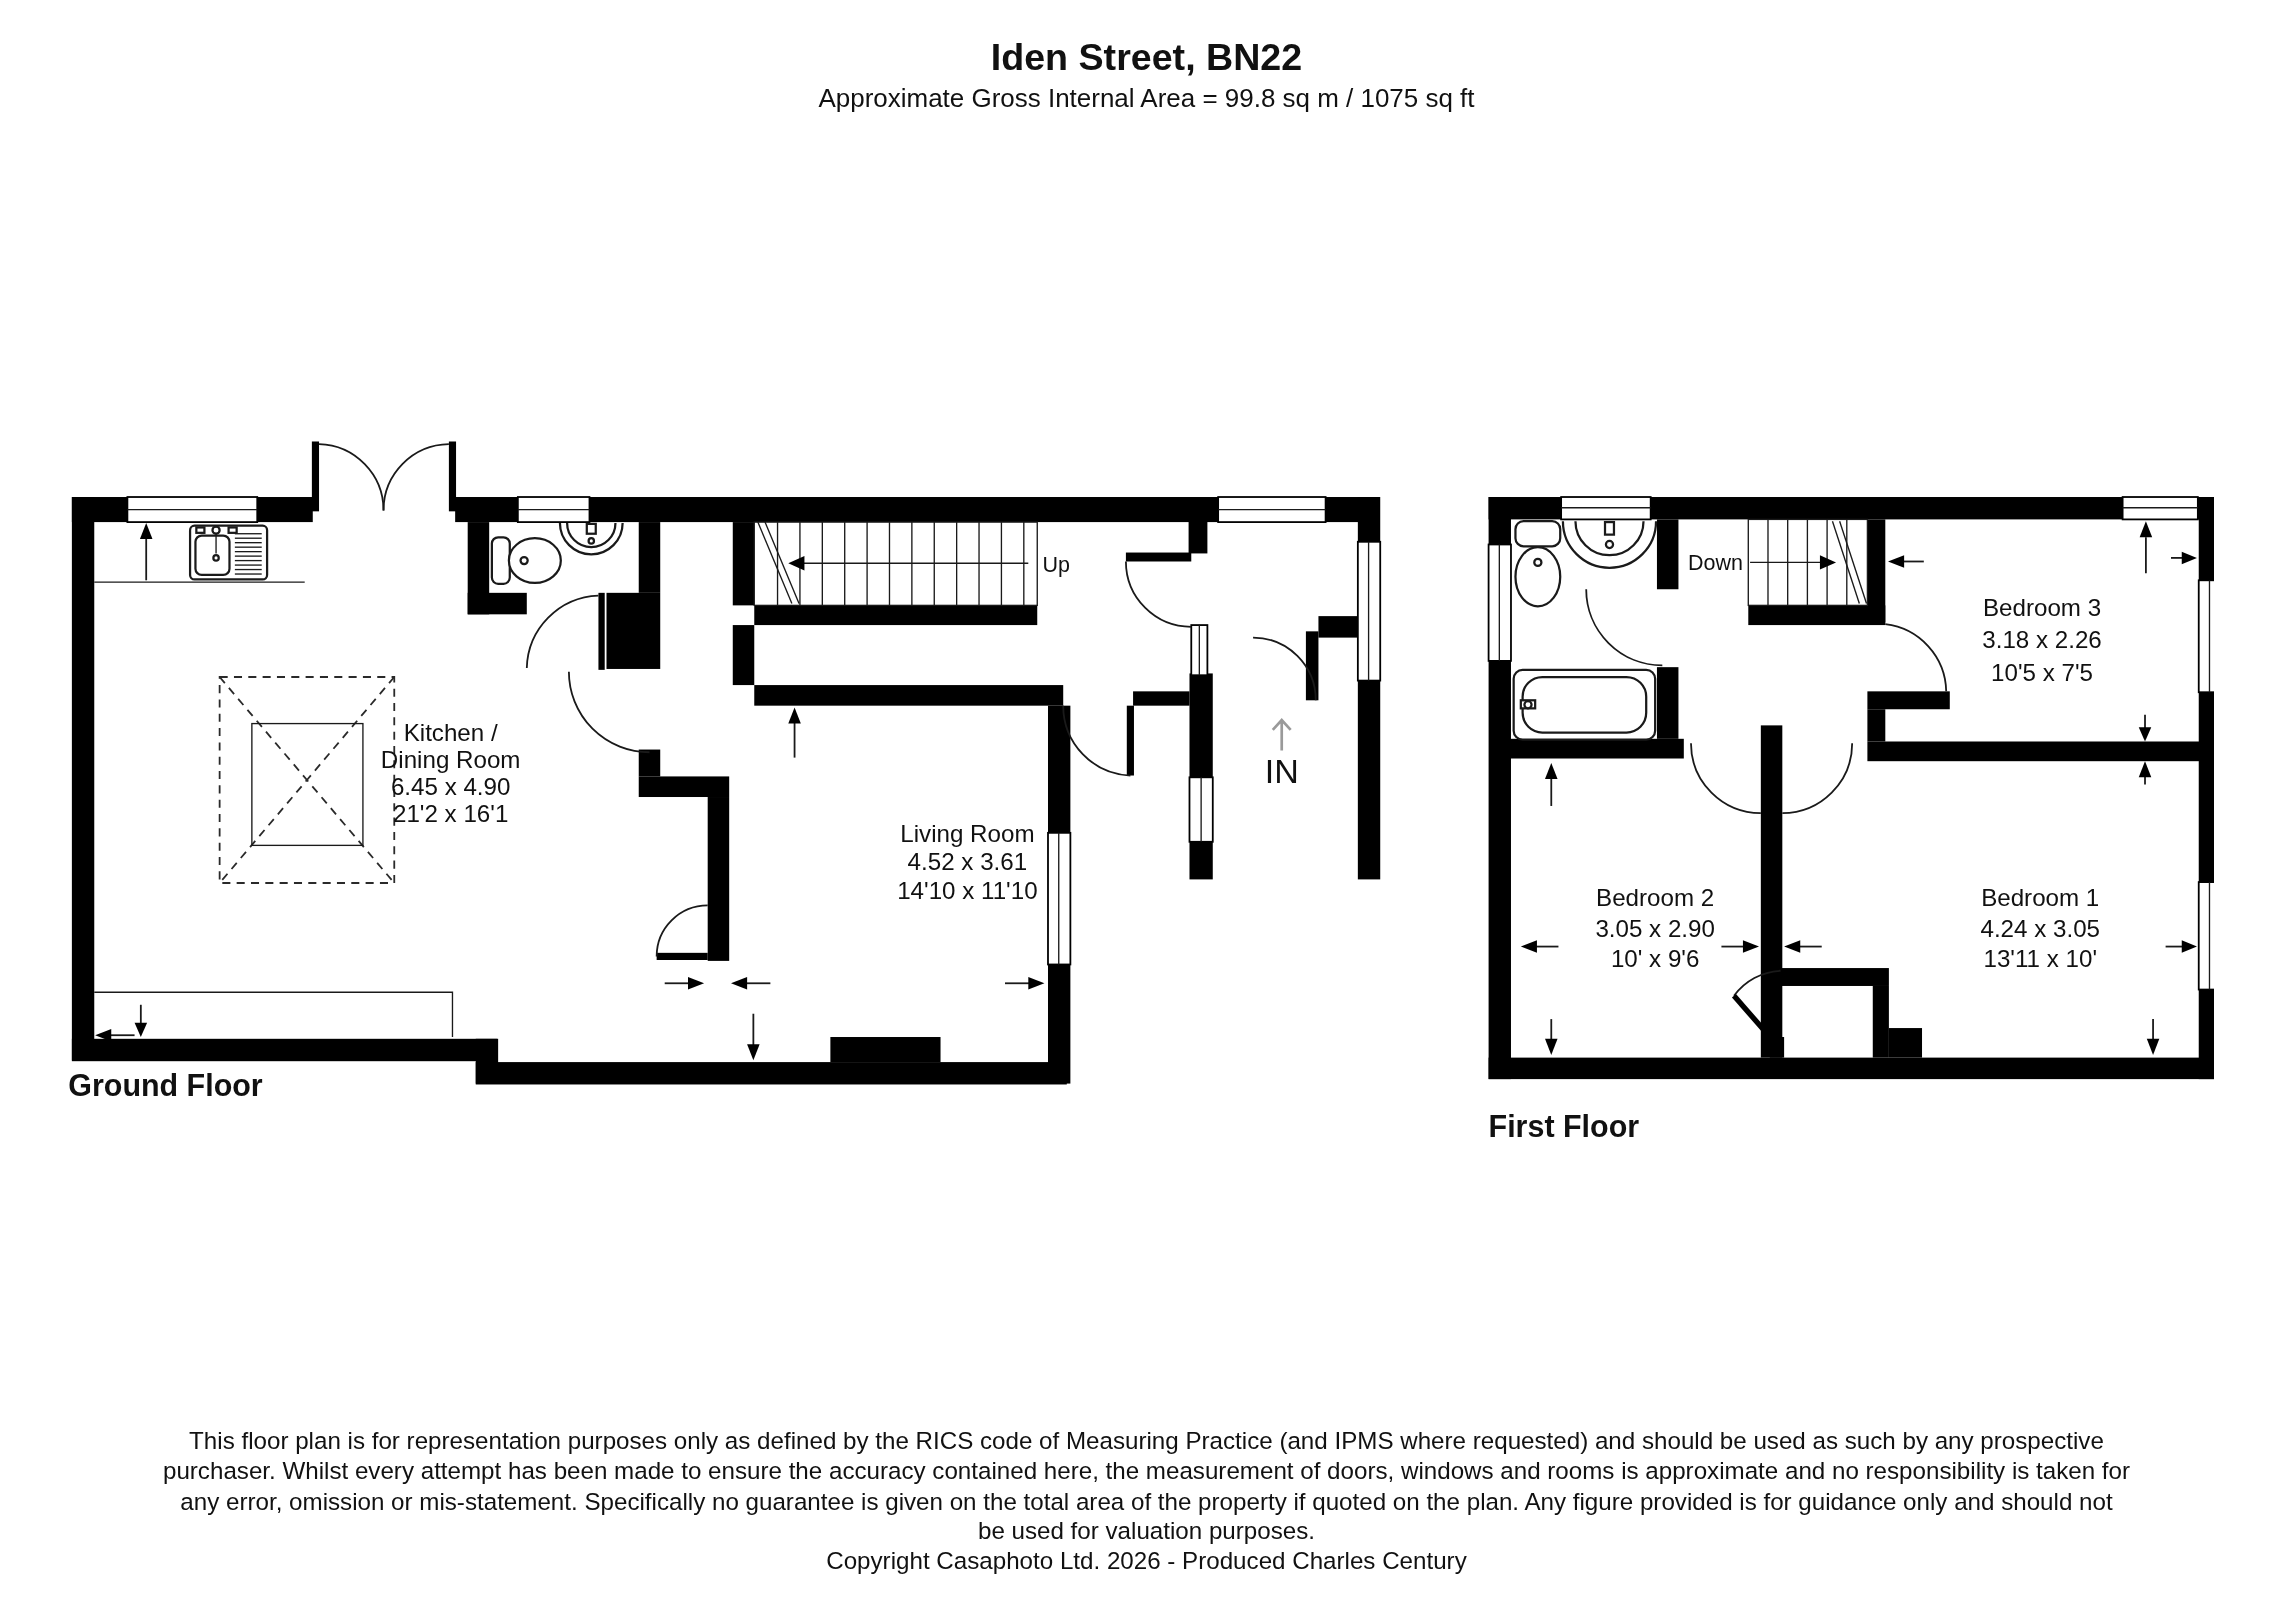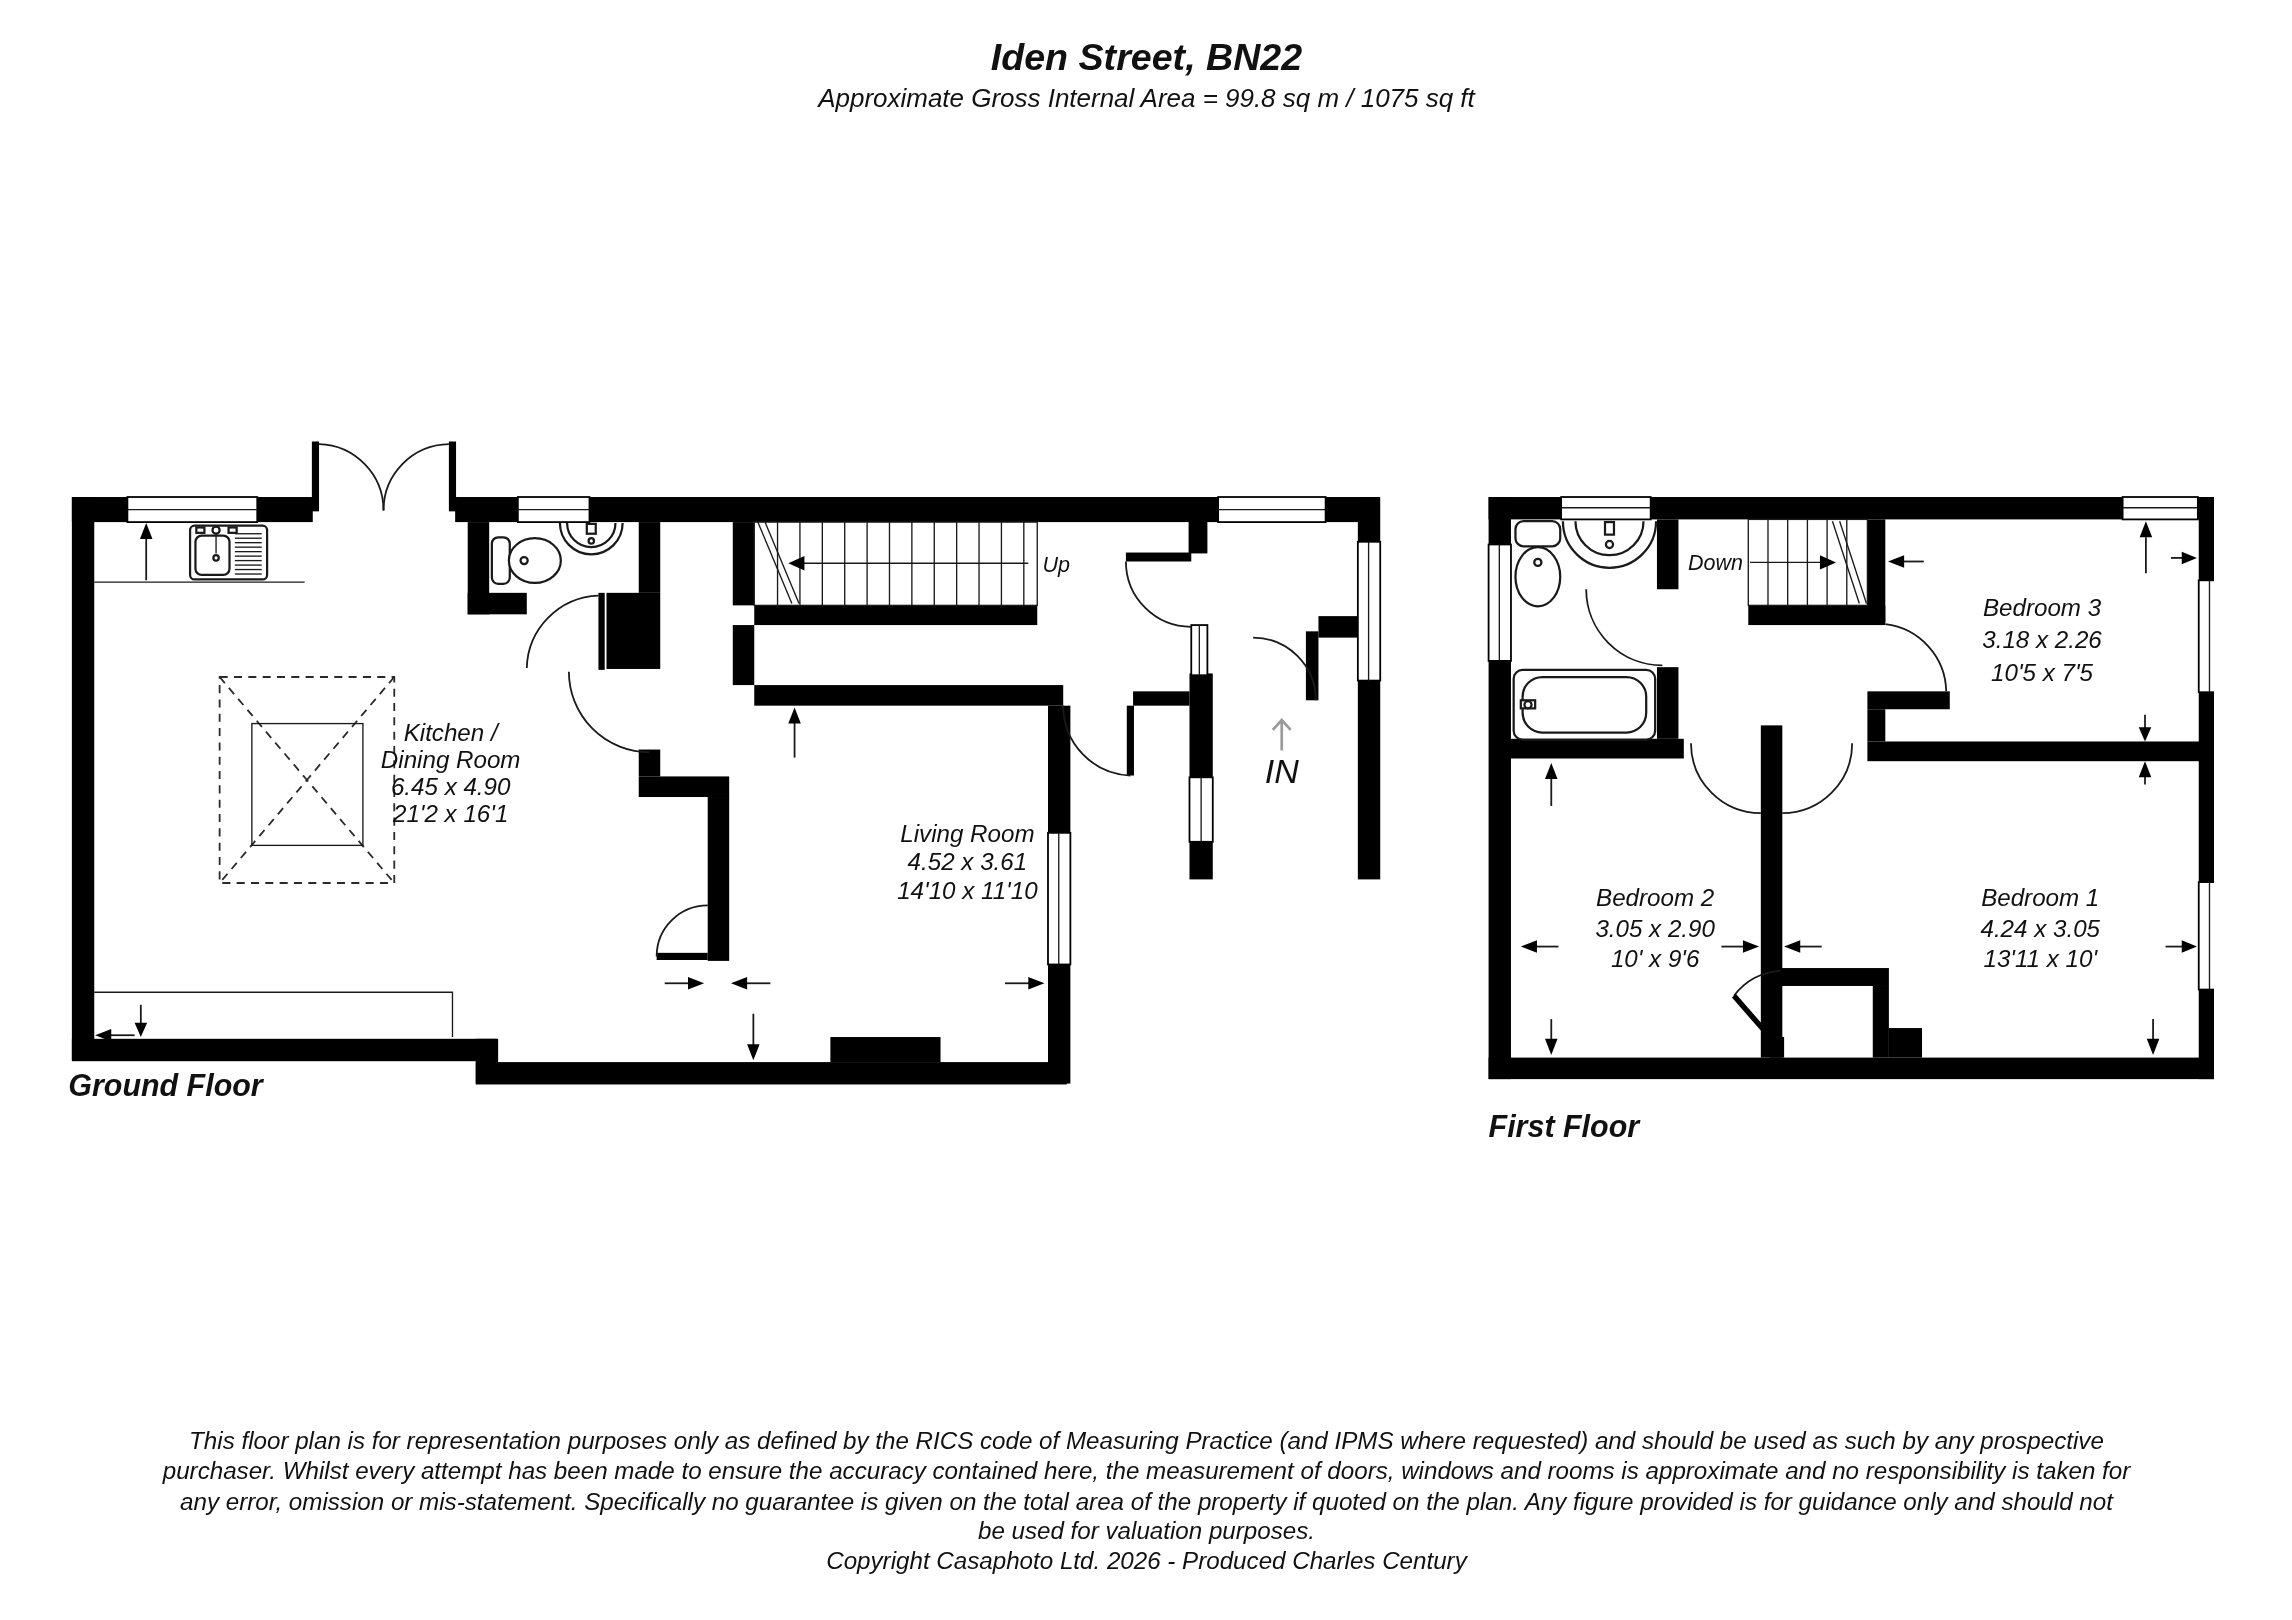--- a/index.html
+++ b/index.html
@@ -1,17 +1,17 @@
 <!DOCTYPE html>
 <html style="font-size:14.3px"><head>
 <meta charset="utf-8">
 <style>
   html,body{margin:0;padding:0;background:#ffffff;}
   body{font-family:"Liberation Sans","DejaVu Sans",sans-serif;}
-  .page{position:relative;width:2214px;height:1620px;background:#fff;overflow:hidden;font-style:italic;}
+  .page{position:relative;width:2214px;height:1620px;background:#fff;overflow:hidden;}
   svg{display:block;}
   text{fill:#111;}
   .t-title{font-size:42px;font-weight:bold;}
   .t-sub{font-size:29px;}
   .t-room{font-size:27px;}
   .t-floor{font-size:34px;font-weight:bold;}
   .t-stair{font-size:24px;}
   .t-in{font-size:38px;}
   .t-disc{font-size:27px;}
   .wall{fill:#000;}

